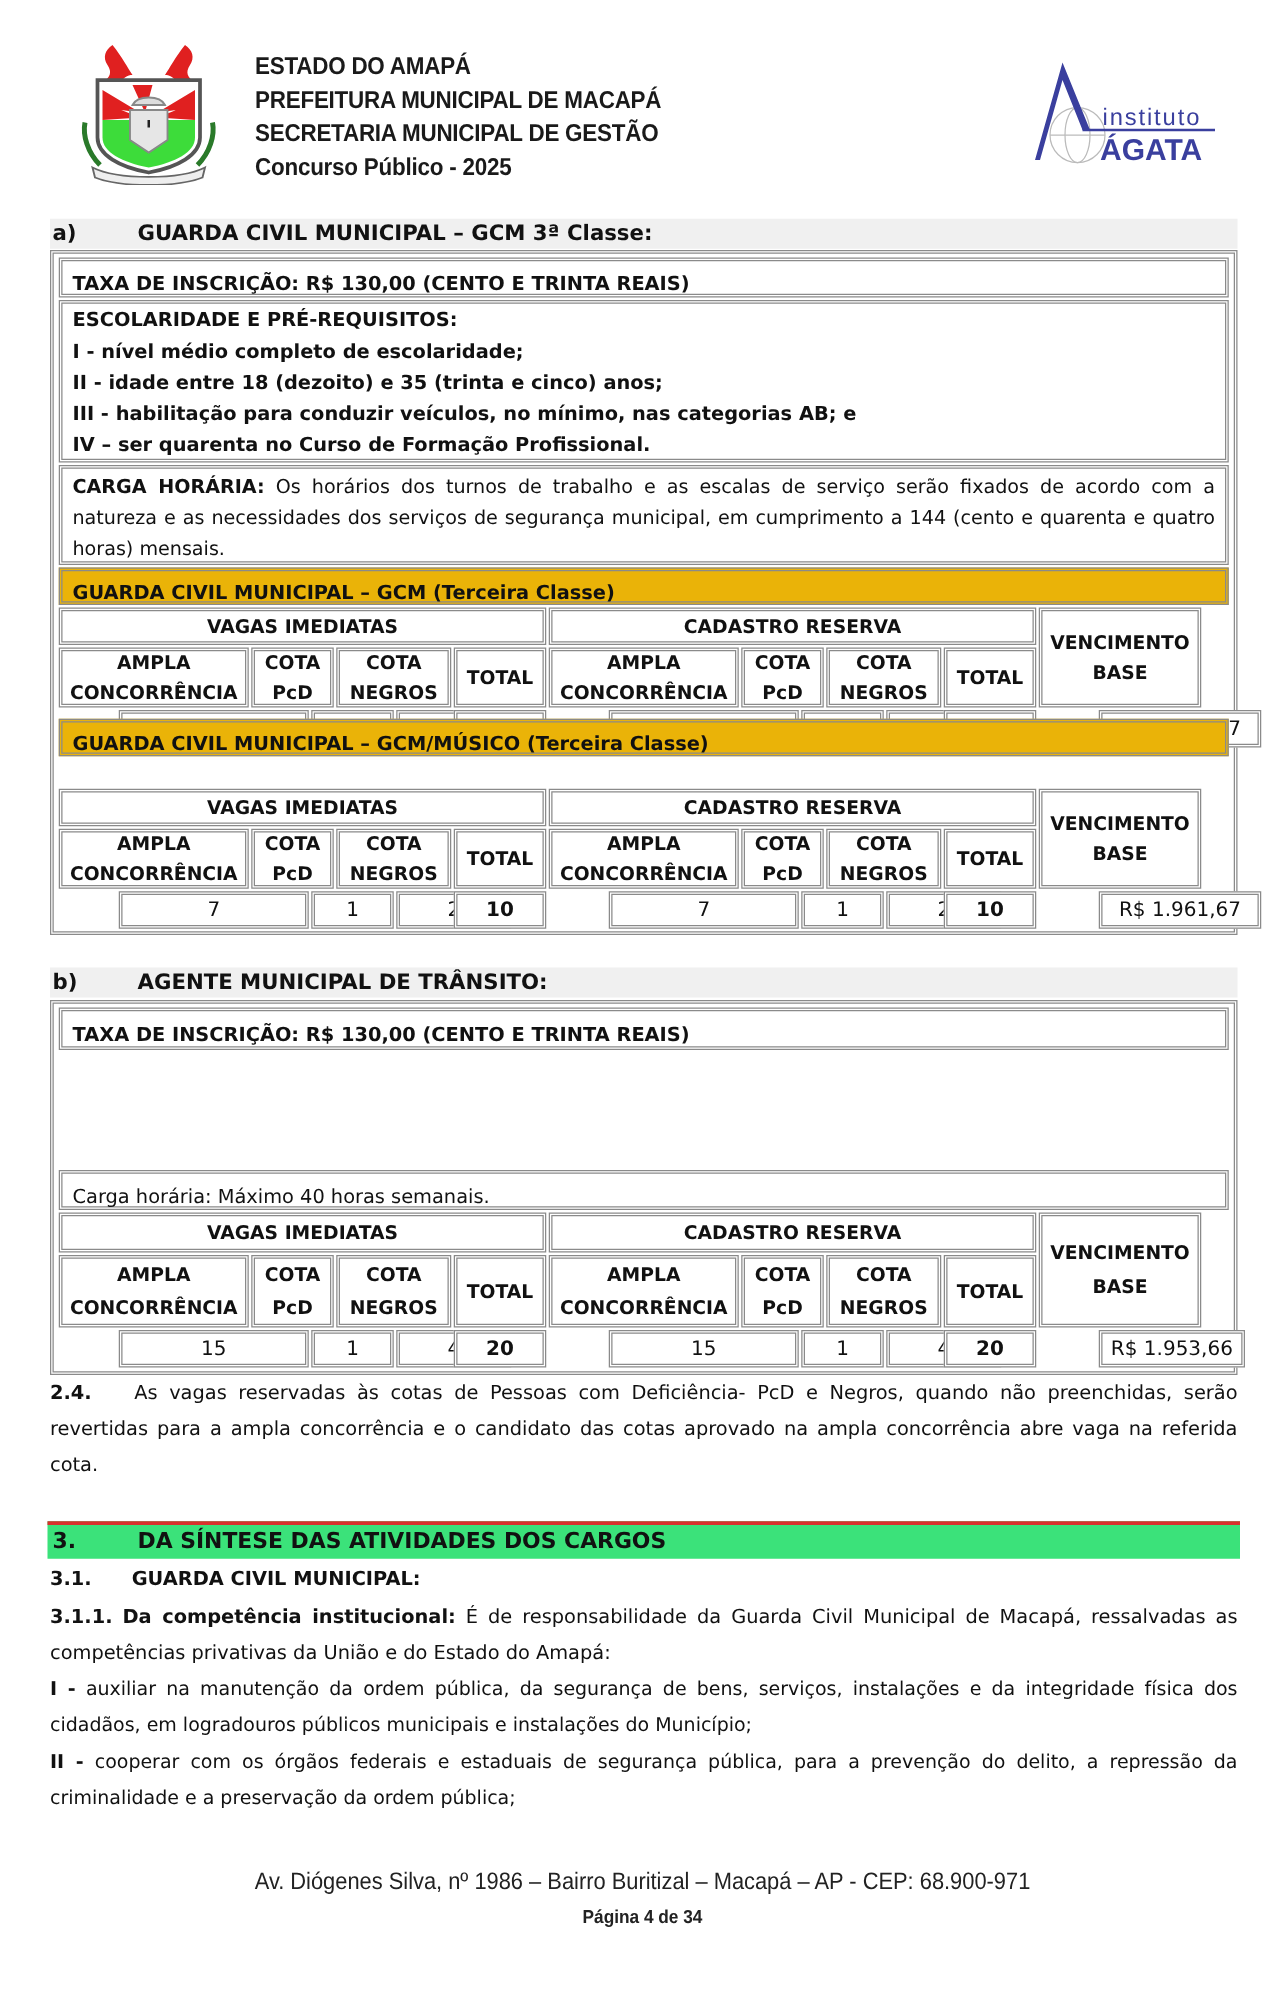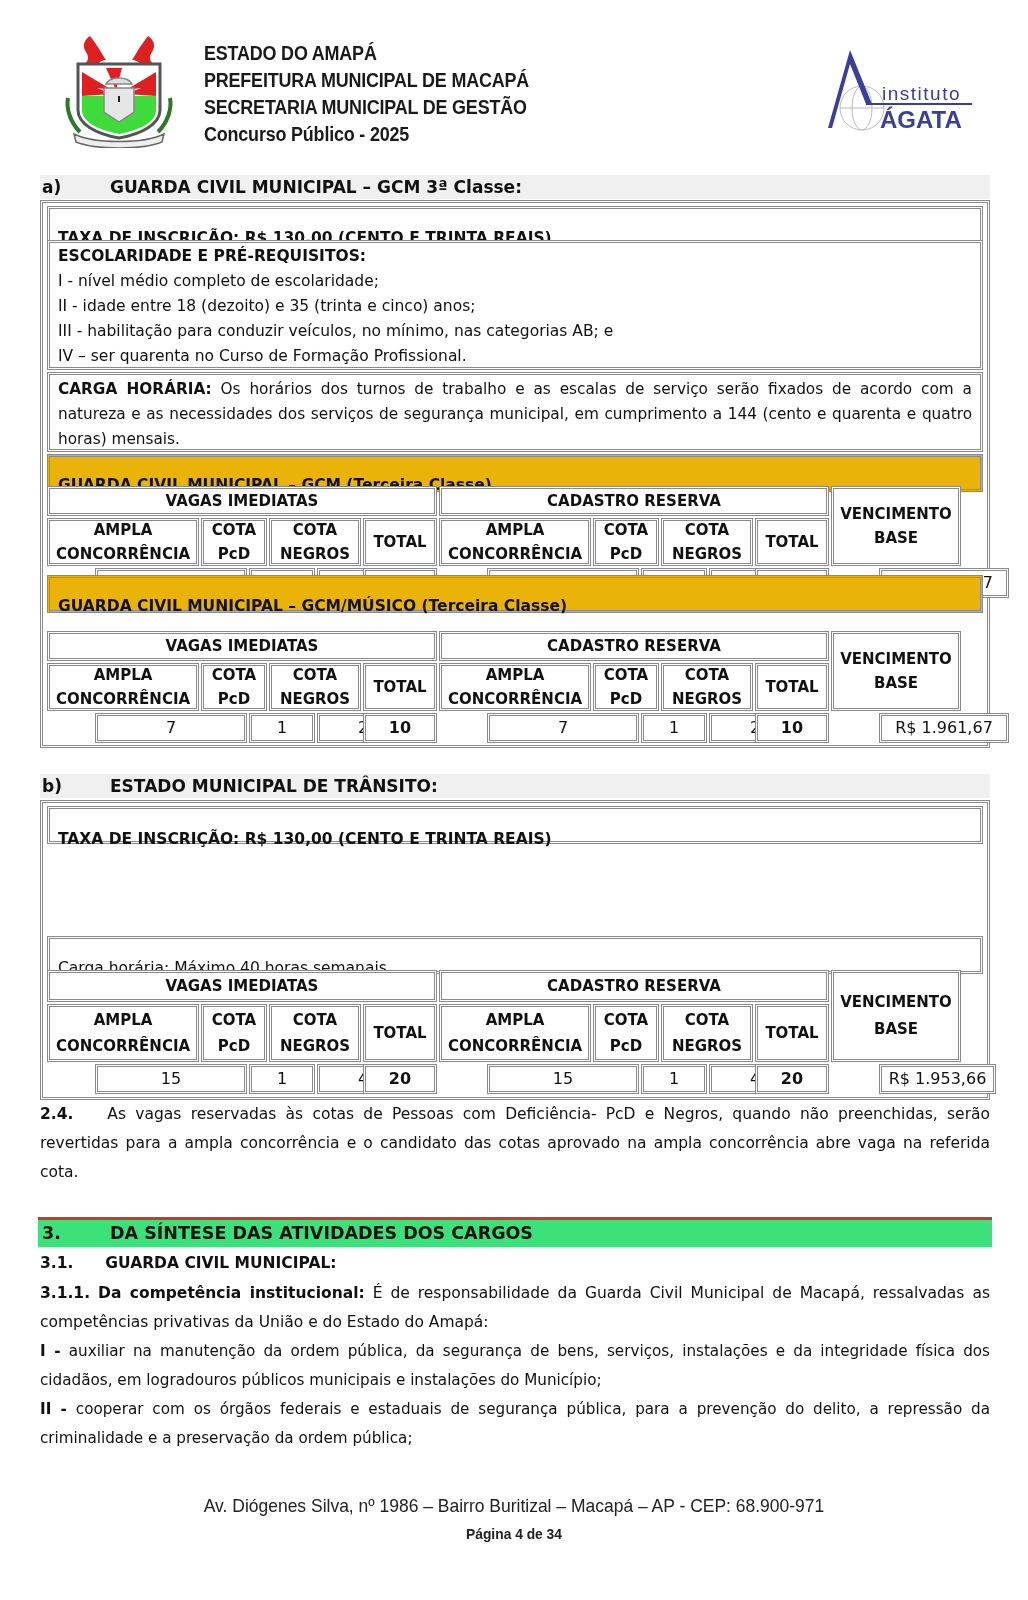--- a/index.html
+++ b/index.html
@@ -11,24 +11,24 @@
   .crest { position: absolute; left: 60px; top: 30px; width: 118px; height: 118px; }
   .header-text { position: absolute; left: 204px; top: 40px; font-family: "Liberation Sans", sans-serif; font-weight: bold; font-size: 19.5px; line-height: 27px; color: #1a1a1a; letter-spacing: -0.2px; transform: scaleX(0.92); transform-origin: left top; }
   .agata { position: absolute; left: 822px; top: 48px; width: 160px; height: 90px; }
 
   
   .sec-title { position: absolute; left: 40px; width: 950px; height: 24px; background: #f0f0f0; font-weight: bold; font-size: 17px; line-height: 24px; font-family: "DejaVu Sans", sans-serif; transform-origin: left; }
   .sec-title .letter { position: absolute; left: 2px; top: 0; }
   .sec-title .ttl { position: absolute; left: 70px; top: 0; }
 
   .frame { position: absolute; left: 40px; width: 950px; border: 3px double #8a8a8a; background: #fff; }
-  .box { position: absolute; left: 4px; right: 4px; border: 3px double #8a8a8a; background: #fff; font-family: "DejaVu Sans", sans-serif; font-size: 15.5px; color: #111; padding: 16px 8px; }
+  .box { position: absolute; left: 4px; right: 4px; border: 3px double #8a8a8a; background: #fff; font-family: "DejaVu Sans", sans-serif; font-size: 15.5px; color: #111; padding: 5px 8px; }
   .box.gray { background: #eab308; }
   .bold { font-weight: bold; }
-  .line { white-space: nowrap; }
+  .line { white-space: nowrap; font-weight: bold; }
   .justify { text-align: justify; text-align-last: left; }
 
   
   .tbl { position: absolute; left: 4px; right: 4px; }
   .cell { position: absolute; border: 3px double #8a8a8a; background: #fff; display: flex; align-items: center; justify-content: center; text-align: center; font-family: "DejaVu Sans", sans-serif; font-size: 15px; line-height: 24px; color: #111; }
   .cell.hd { font-weight: bold; }
   .cell.num-b { font-weight: bold; font-size: 16px; }
   .cell.num { font-size: 16px; margin-left: 48px; }
 
   .para { position: absolute; left: 40px; width: 950px; font-family: "DejaVu Sans", sans-serif; font-size: 15.5px; line-height: 29px; color: #111; text-align: justify; }
@@ -145,21 +145,21 @@
     <div class="cell num" style="left:392px; top:82px; width:152px; height:30px;">7</div>
     <div class="cell num" style="left:546px; top:82px; width:66px; height:30px;">1</div>
     <div class="cell num" style="left:614px; top:82px; width:92px; height:30px;">2</div>
     <div class="cell num-b" style="left:708px; top:82px; width:74px; height:30px;">10</div>
     <div class="cell num" style="left:784px; top:82px; width:130px; height:30px;">R$ 1.961,67</div>
   </div>
 </div>
 
 <div class="sec-title" style="top:774px;">
   <span class="letter">b)</span>
-  <span class="ttl">ESTADO MUNICIPAL DE TRÂNSITO:</span>
+  <span class="ttl">AGENTE MUNICIPAL DE TRÂNSITO:</span>
 </div>
 
 <div class="frame" style="top:800px; height:300px;">
   <div class="box bold" style="top:3px; height:34px; line-height:28px;">
     <span>TAXA DE INSCRIÇÃO: R$ 130,00 (CENTO E TRINTA REAIS)</span>
   </div>
   <div class="box" style="top:133px; height:32px; line-height:26px;">
     <span>Carga horária: Máximo 40 horas semanais.</span>
   </div>
   <div class="tbl" style="top:167px; height:128px;">

